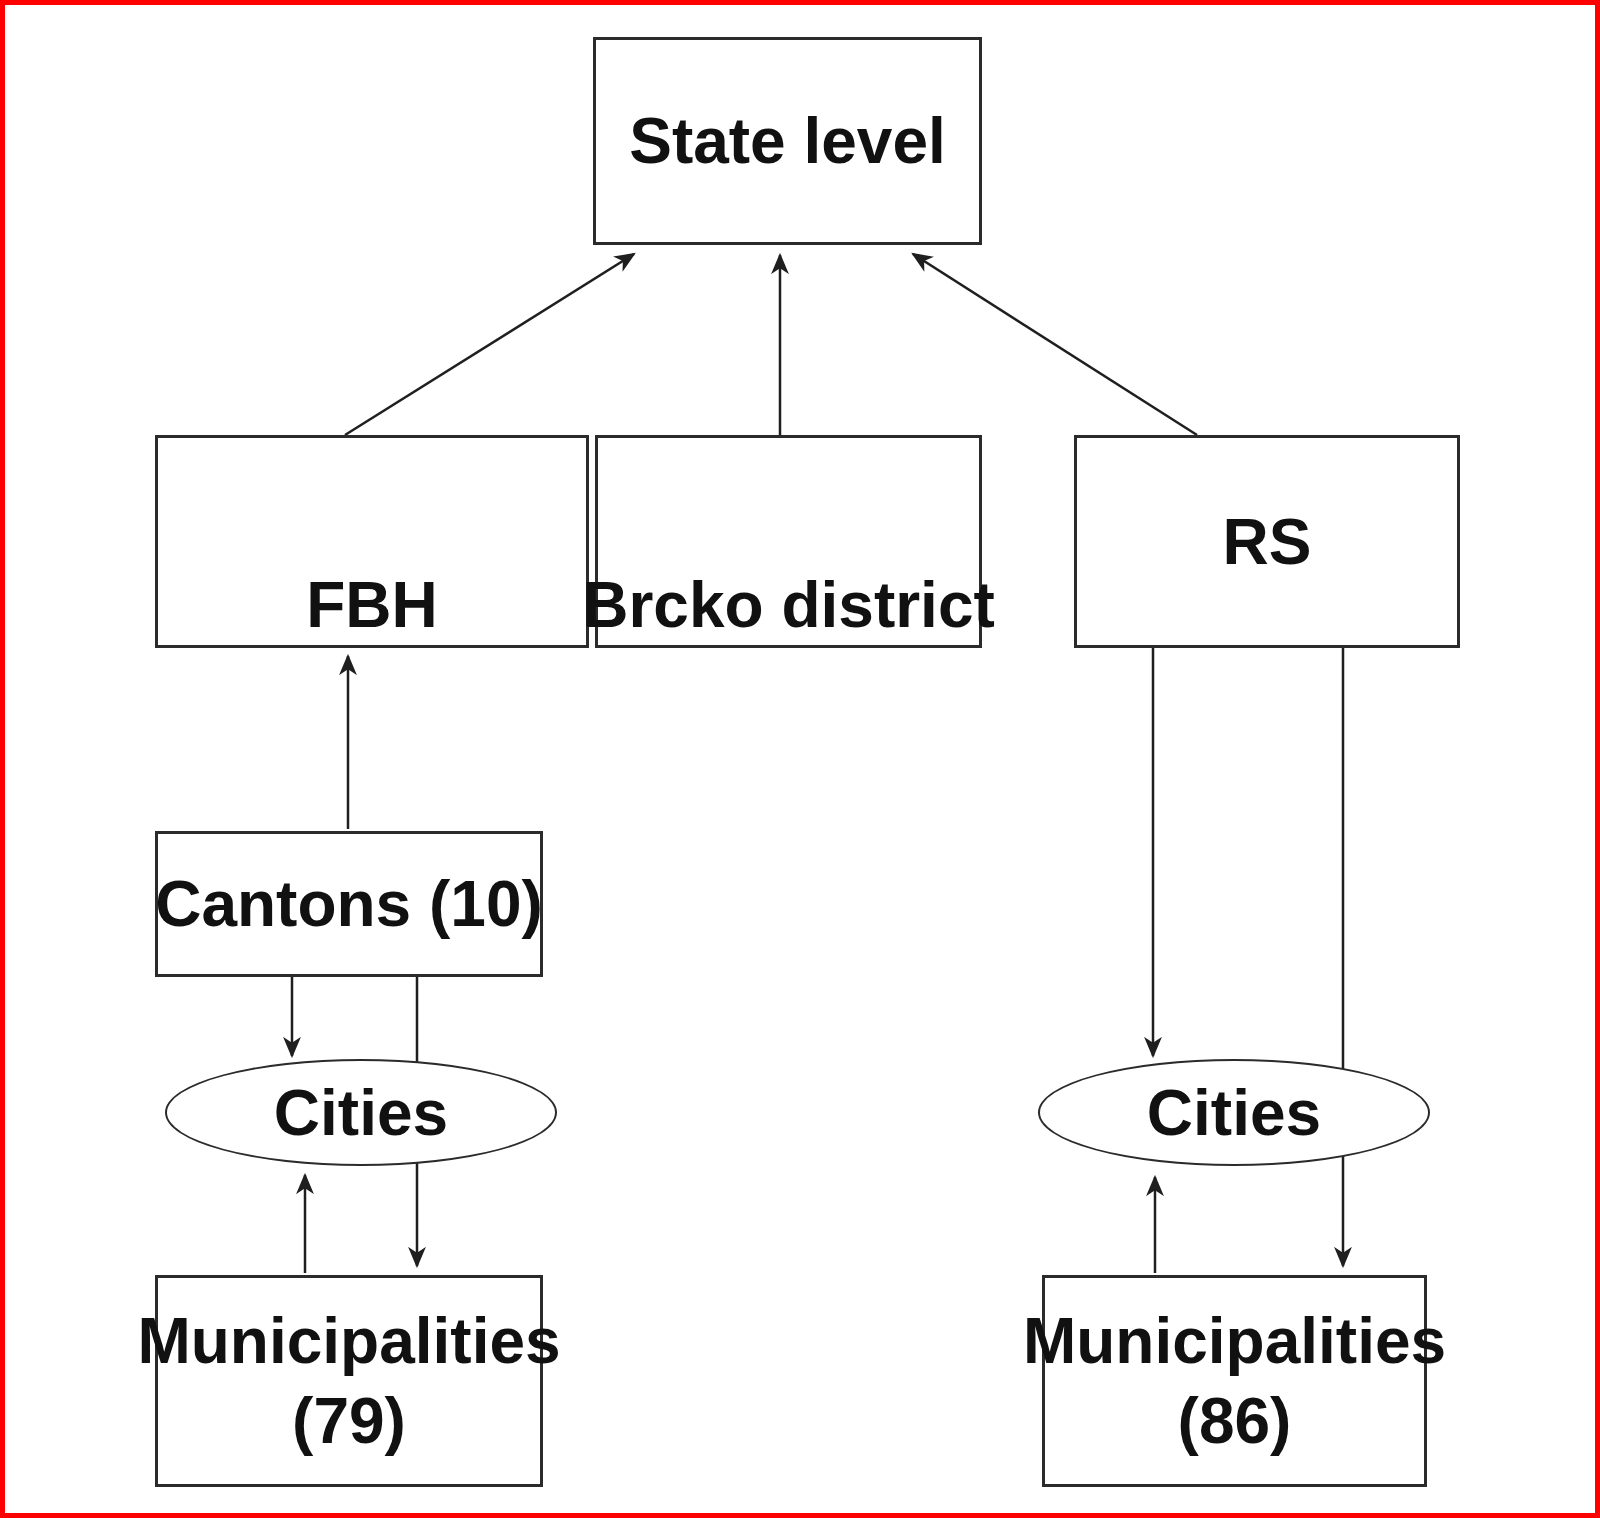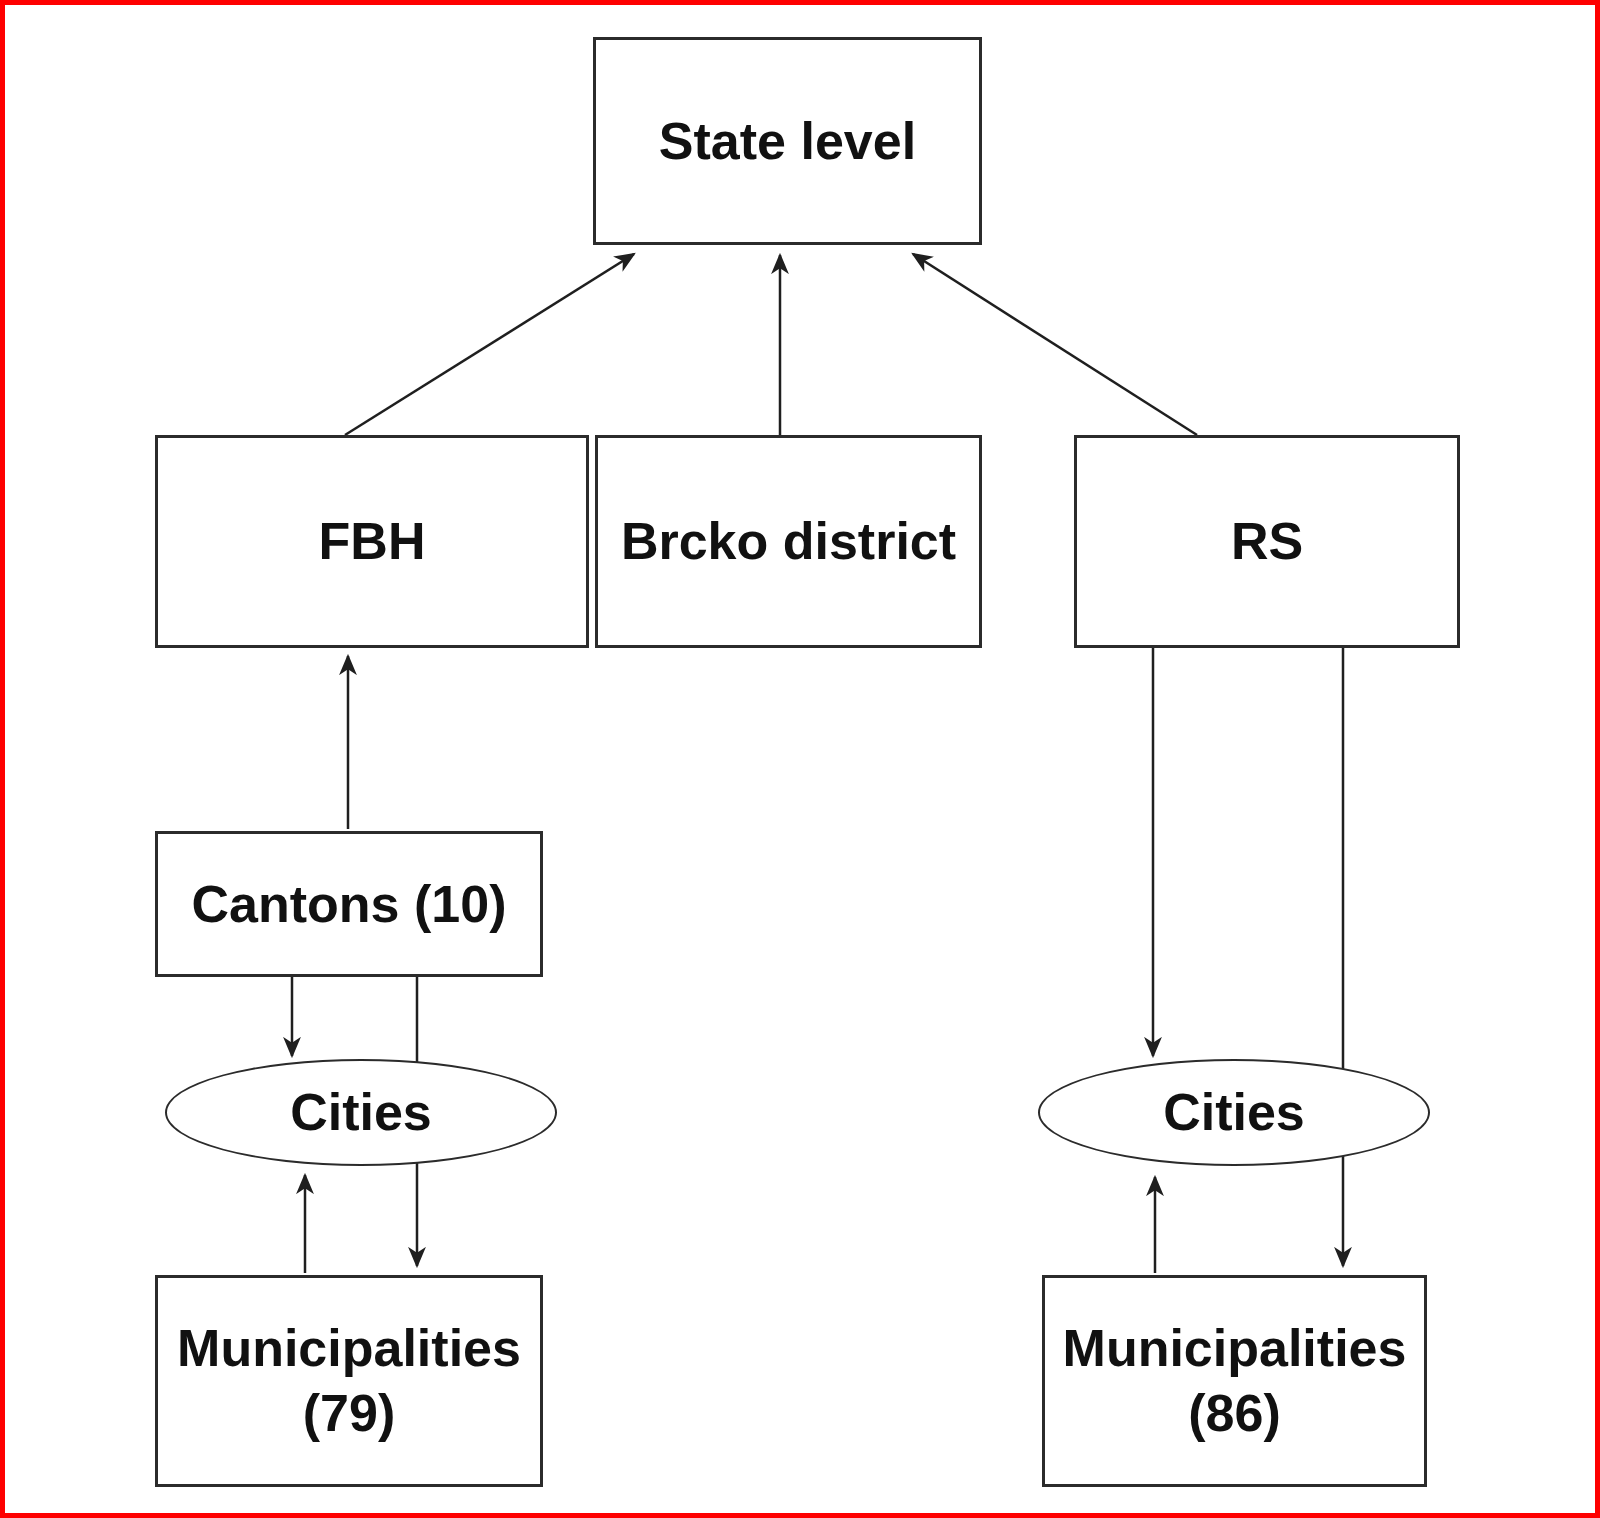--- a/index.html
+++ b/index.html
@@ -35,33 +35,33 @@
     box-sizing: border-box;
     background: #ffffff;
     border: 3px solid #2b2b2b;
     display: flex;
     flex-direction: column;
     align-items: center;
     justify-content: center;
     text-align: center;
     color: #111111;
     font-weight: 700;
-    font-size: 52px;
+    font-size: 64px;
     line-height: 1.25;
     white-space: nowrap;
   }
   .node.ellipse {
     border-radius: 50%;
     border-width: 2.5px;
     text-align: right;
   }
   
   .n-state   { left: 588px;  top: 32px;   width: 389px; height: 208px; }
-  .n-fbh     { left: 150px;  top: 430px;  width: 434px; height: 213px; }
-  .n-brcko   { left: 590px;  top: 430px;  width: 387px; height: 213px; }
+  .n-fbh     { left: 150px;  top: 430px;  width: 434px; height: 213px; justify-content: flex-end; }
+  .n-brcko   { left: 590px;  top: 430px;  width: 387px; height: 213px; justify-content: flex-end; }
   .n-rs      { left: 1037px; top: 430px;  width: 386px; height: 213px; margin-left: 32px; }
   .n-cantons { left: 150px;  top: 826px;  width: 388px; height: 146px; }
   .n-cities-fbh { left: 160px;  top: 1054px; width: 392px; height: 107px; }
   .n-muni-fbh   { left: 150px;  top: 1270px; width: 388px; height: 212px; }
   .n-cities-rs  { left: 1033px; top: 1054px; width: 392px; height: 107px; }
   .n-muni-rs    { left: 1037px; top: 1270px; width: 385px; height: 212px; }
   .line { display: block; }
 </style>
 </head>
 <body>

